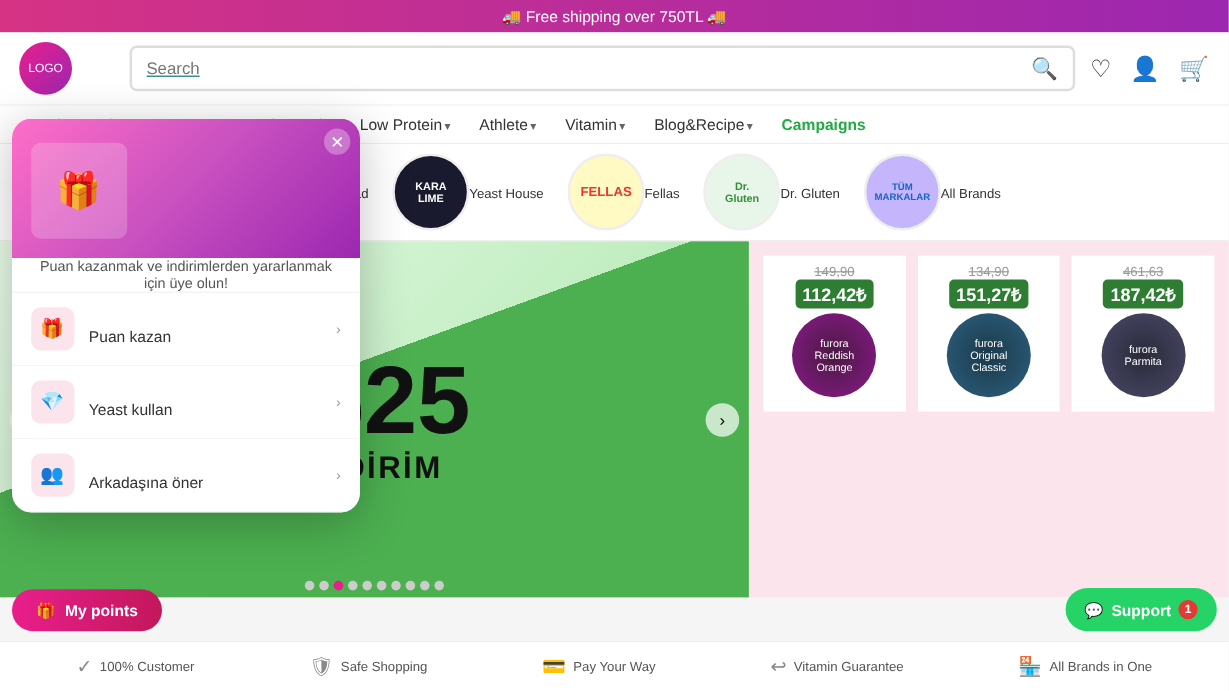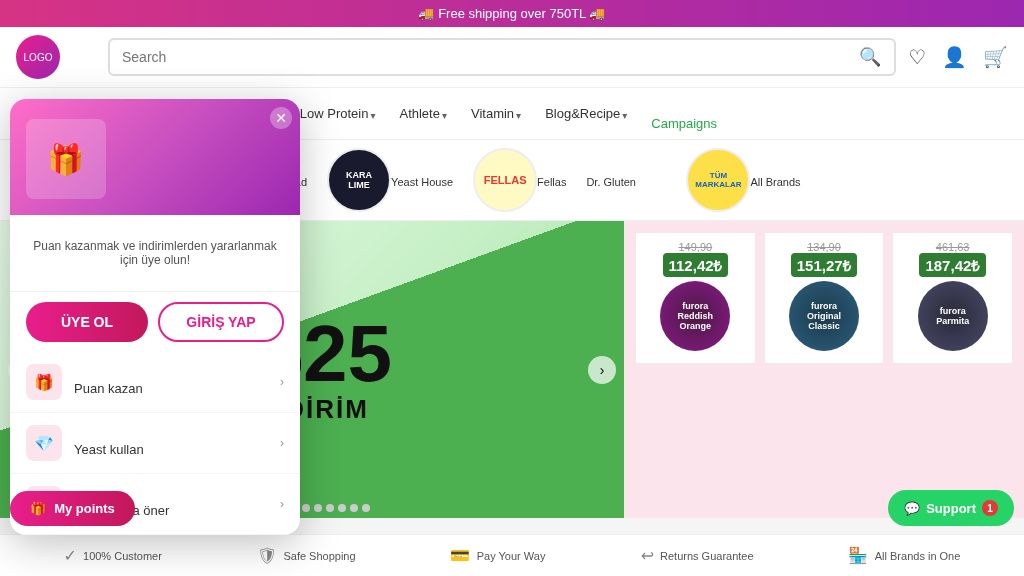--- a/index.html
+++ b/index.html
@@ -56,20 +56,21 @@
       border-radius: 6px;
       padding: 6px 12px;
       background: white;
     }
     .search-bar input {
       flex: 1;
       border: none;
       outline: none;
       font-size: 14px;
       color: #0f766e;
+      text-decoration: underline;
     }
     .search-icon-btn {
       background: none;
       border: none;
       cursor: pointer;
       color: #333;
       font-size: 18px;
     }
     .header-icons {
       display: flex;
@@ -97,22 +98,21 @@
       font-size: 13px;
       color: #333;
       cursor: pointer;
       white-space: nowrap;
       display: flex;
       align-items: flex-end;
       gap: 2px;
     }
     .nav-item.campaigns {
       color: #22aa44;
-      font-weight: normal;
-      margin-top: 20px;
+      font-weight: bold;
     }
     .nav-chevron {
       font-size: 10px;
       color: #666;
     }
 
     
     .brands-row {
       background: white;
       display: flex;
@@ -158,21 +158,21 @@
     
     .brand-yeast .brand-circle { background: #1a1a2e; }
     .brand-yeast .inner { color: white; font-size: 10px; font-weight: bold; }
     
     .brand-fellas .brand-circle { background: #fff9c4; }
     .brand-fellas .inner { color: #e53935; font-size: 11px; font-weight: bold; }
     
     .brand-drgluten .brand-circle { background: #e8f5e9; }
     .brand-drgluten .inner { color: #388e3c; font-size: 10px; font-weight: bold; }
     
-    .brand-all .brand-circle { background: #fde047; }
+    .brand-all .brand-circle { background: #c4b5fd; }
     .brand-all .inner { color: #1565c0; font-size: 9px; font-weight: bold; text-align:center; }
 
     
     .main-content {
       display: flex;
       height: calc(576px - 48px - 49px - 52px - 88px - 42px);
       position: relative;
       background: #f8f0fa;
       overflow: hidden;
     }
@@ -251,21 +251,21 @@
     .product-img-placeholder {
       width: 70px;
       height: 70px;
       border-radius: 50%;
       margin: 4px auto;
       display: flex;
       align-items: center;
       justify-content: center;
       font-size: 9px;
       color: white;
-      font-weight: bold;
+      font-weight: normal;
       text-align: center;
     }
     .product-img-1 { background: radial-gradient(circle, #4a1942, #8b1a8b); }
     .product-img-2 { background: radial-gradient(circle, #1a3a4a, #2e6080); }
     .product-img-3 { background: radial-gradient(circle, #2a2a3a, #4a4a6a); }
 
     
     .banner-dots {
       position: absolute;
       bottom: 6px;
@@ -354,21 +354,21 @@
       height: 80px;
       background: rgba(255,255,255,0.2);
       border-radius: 8px;
       display: flex;
       align-items: center;
       justify-content: center;
       font-size: 30px;
     }
     .panel-subtitle {
       background: white;
-      padding: 24px 16px;
+      padding: 0 16px;
       font-size: 12px;
       color: #555;
       text-align: center;
       border-bottom: 1px solid #f0f0f0;
     }
     .panel-buttons {
       display: flex;
       gap: 10px;
       padding: 10px 16px;
     }
@@ -571,20 +571,23 @@
     </div>
     <span class="brand-label">Yeast House</span>
   </div>
   <div class="brand-item brand-fellas">
     <div class="brand-circle">
       <span class="inner" style="color:#e53935;font-size:11px;font-weight:bold;">FELLAS</span>
     </div>
     <span class="brand-label">Fellas</span>
   </div>
   <div class="brand-item brand-drgluten">
+    <div class="brand-circle">
+      <span class="inner" style="color:#388e3c;font-size:9px;font-weight:bold;text-align:center;">Dr.<br>Gluten</span>
+    </div>
     <span class="brand-label">Dr. Gluten</span>
   </div>
   <div class="brand-item brand-all">
     <div class="brand-circle">
       <span class="inner" style="color:#1565c0;font-size:8px;font-weight:bold;text-align:center;">TÜM<br>MARKALAR</span>
     </div>
     <span class="brand-label">All Brands</span>
   </div>
 </div>
 
@@ -641,39 +644,35 @@
   <div class="bottom-item">
     <span class="bottom-icon">🛡</span>
     <span>Safe Shopping</span>
   </div>
   <div class="bottom-item">
     <span class="bottom-icon">💳</span>
     <span>Pay Your Way</span>
   </div>
   <div class="bottom-item">
     <span class="bottom-icon">↩</span>
-    <span>Returns Guarantee</span>
+    <span>Vitamin Guarantee</span>
   </div>
   <div class="bottom-item">
     <span class="bottom-icon">🏪</span>
     <span>All Brands in One</span>
   </div>
 </div>
 
 <div class="overlay-panel">
   <div class="panel-header">
     <div class="panel-illustration">🎁</div>
     <button class="panel-close">✕</button>
   </div>
   <div class="panel-subtitle">
     <span>Puan kazanmak ve indirimlerden yararlanmak için üye olun!</span>
-  </div>
-  <div class="panel-buttons">
-    <button class="btn-register">ÜYE OL</button>
-    <button class="btn-login">GİRİŞ YAP</button>
   </div>
   <div class="panel-menu-item">
     <div class="panel-menu-left">
       <div class="menu-icon-circle">🎁</div>
       <span class="menu-item-text">Puan kazan</span>
     </div>
     <span class="menu-chevron">›</span>
   </div>
   <div class="panel-menu-item">
     <div class="panel-menu-left">

